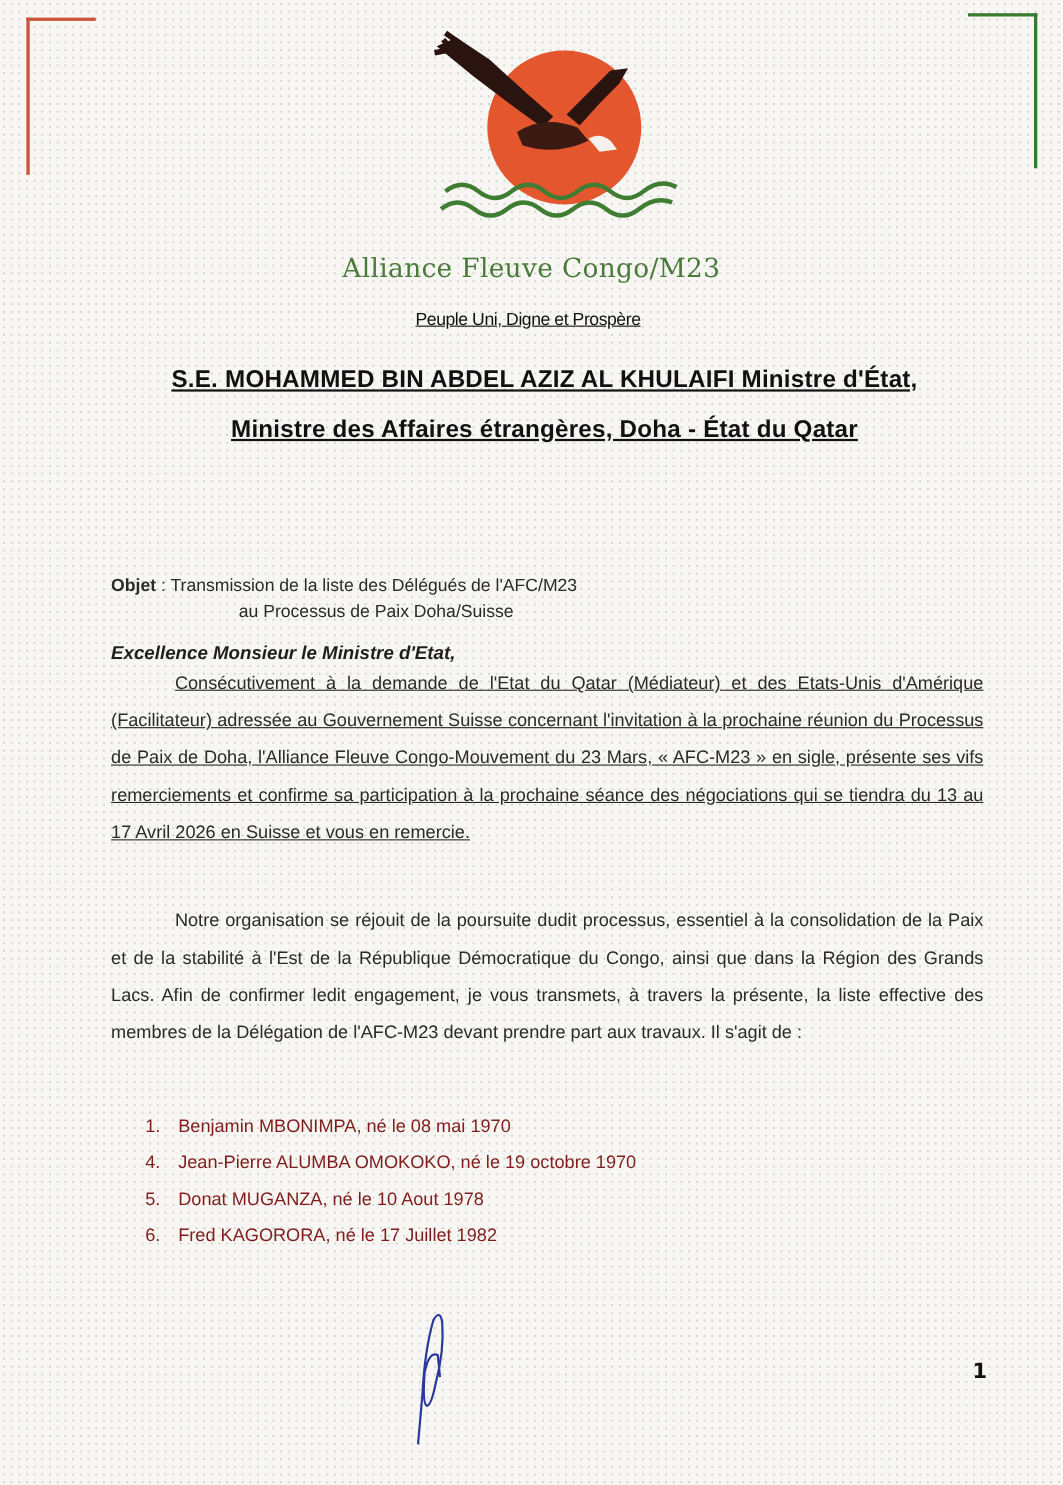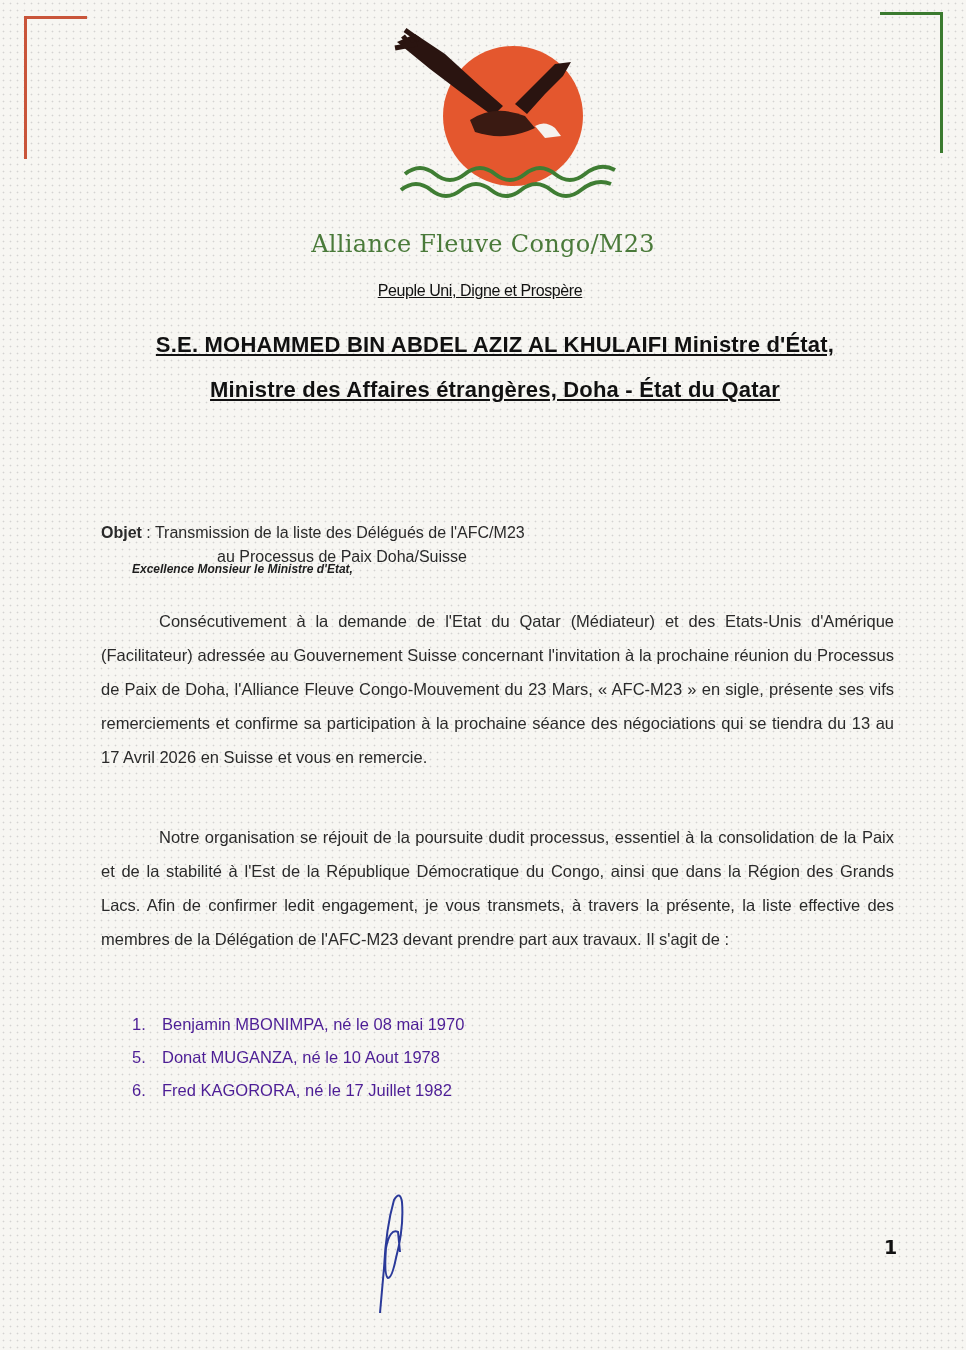--- a/index.html
+++ b/index.html
@@ -35,31 +35,31 @@
       text-decoration: underline; color: #111; letter-spacing: 0.2px;
     }
     .addr1 { top: 332px; }
     .addr2 { top: 377px; }
     .object {
       position: absolute; left: 101px; top: 484px; font-size: 16px; line-height: 24px; color: #2a2a2a; margin-top: 37px;
     }
     .object .label { font-weight: bold; }
     .object .line2 { padding-left: 116px; }
     .salutation {
-      position: absolute; left: 101px; top: 562px; font-size: 12px; font-weight: bold; font-style: italic; color: #1e1e1e; margin-left: 31px;
+      position: absolute; left: 101px; top: 584px; font-size: 17px; font-weight: bold; font-style: italic; color: #1e1e1e;
     }
     .para {
       position: absolute; left: 101px; width: 793px; font-size: 16.5px; line-height: 34px;
       text-align: justify; color: #2a2a2a; text-indent: 58px;
     }
-    .p1 { top: 604px; }
+    .p1 { top: 604px; text-decoration: underline; }
     .p2 { top: 820px; }
     .delegates {
       position: absolute; left: 132px; top: 1008px; margin: 0; padding: 0; list-style: none;
-      font-size: 16.5px; line-height: 33px; color: #4c1d95;
+      font-size: 16.5px; line-height: 33px; color: #7f1d1d;
     }
     .delegates li .num { display: inline-block; width: 30px; }
     .signature { position: absolute; left: 370px; top: 1188px; width: 50px; height: 130px; }
     .page-number {
       position: absolute; left: 884px; top: 1236px; font-family: "DejaVu Sans", sans-serif;
       font-weight: bold; font-size: 19px; color: #111;
     }
   </style>
 </head>
 <body>
@@ -91,20 +91,21 @@
   <div class="line2">au  Processus de Paix Doha/Suisse</div>
 </div>
 
 <div class="salutation">Excellence Monsieur le Ministre d'Etat,</div>
 
 <p class="para p1" style="margin:0">Consécutivement  à la demande de l'Etat du Qatar (Médiateur) et des Etats-Unis d'Amérique (Facilitateur) adressée au Gouvernement Suisse concernant l'invitation à la prochaine réunion du Processus de Paix de Doha,  l'Alliance Fleuve Congo-Mouvement du 23 Mars, « AFC-M23 » en sigle, présente ses vifs remerciements et confirme sa participation à la prochaine séance  des négociations qui se tiendra du 13 au 17 Avril 2026 en Suisse et vous en remercie.</p>
 <p class="para p2" style="margin:0">Notre organisation se réjouit de la poursuite dudit processus, essentiel à la consolidation de la Paix et de la stabilité à l'Est de la République Démocratique du Congo, ainsi que dans la Région des Grands Lacs. Afin de confirmer ledit engagement, je vous transmets, à travers la présente, la liste effective des membres de la Délégation de l'AFC-M23 devant prendre part aux travaux. Il s'agit de :</p>
 
 <ol class="delegates">
   <li><span class="num">1.</span><span>Benjamin MBONIMPA, né le 08 mai 1970</span></li>
+  <li><span class="num">4.</span><span>Jean-Pierre ALUMBA OMOKOKO, né le 19 octobre 1970</span></li>
   <li><span class="num">5.</span><span>Donat MUGANZA, né le 10 Aout 1978</span></li>
   <li><span class="num">6.</span><span>Fred KAGORORA, né le 17 Juillet 1982</span></li>
 </ol>
 
 <svg class="signature" viewBox="0 0 50 130">
   <path d="M10 125 L14 80 Q16 40 24 12 Q30 2 32 14 Q34 40 26 70 Q22 90 18 90 Q14 88 16 60 Q20 40 28 44 L30 64" fill="none" stroke="#2b3a9a" stroke-width="2"></path>
 </svg>
 
 <div class="page-number">1</div>
 

